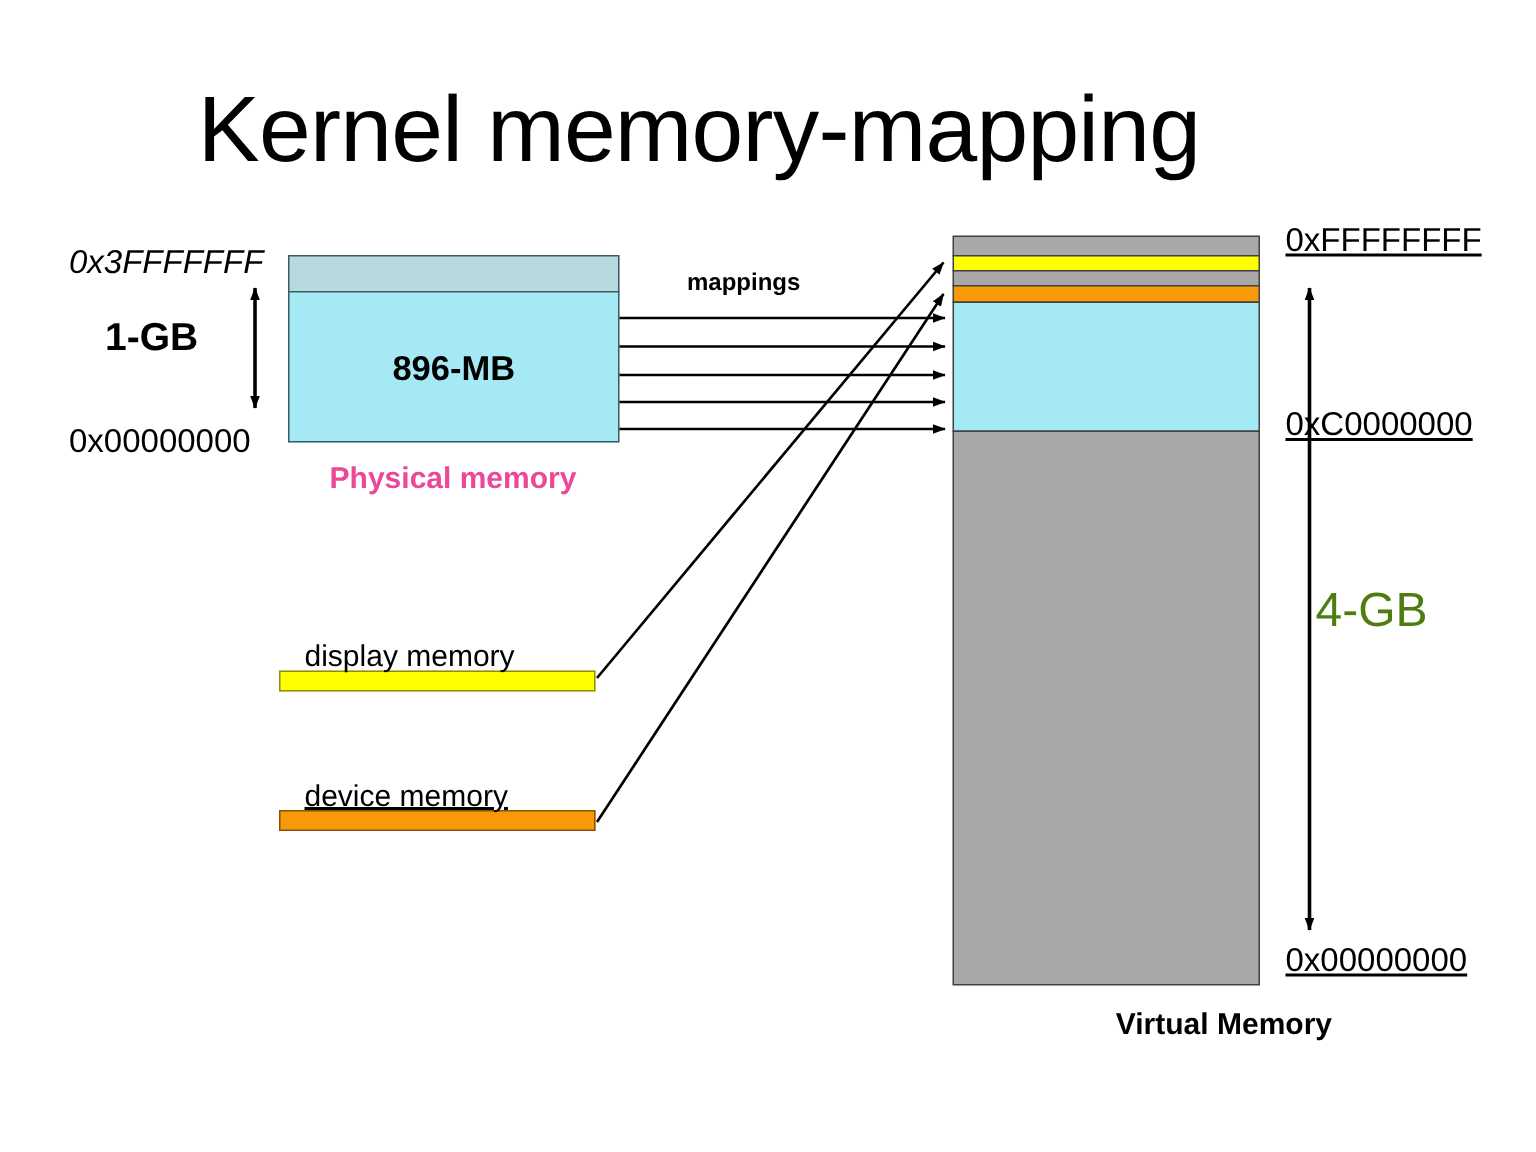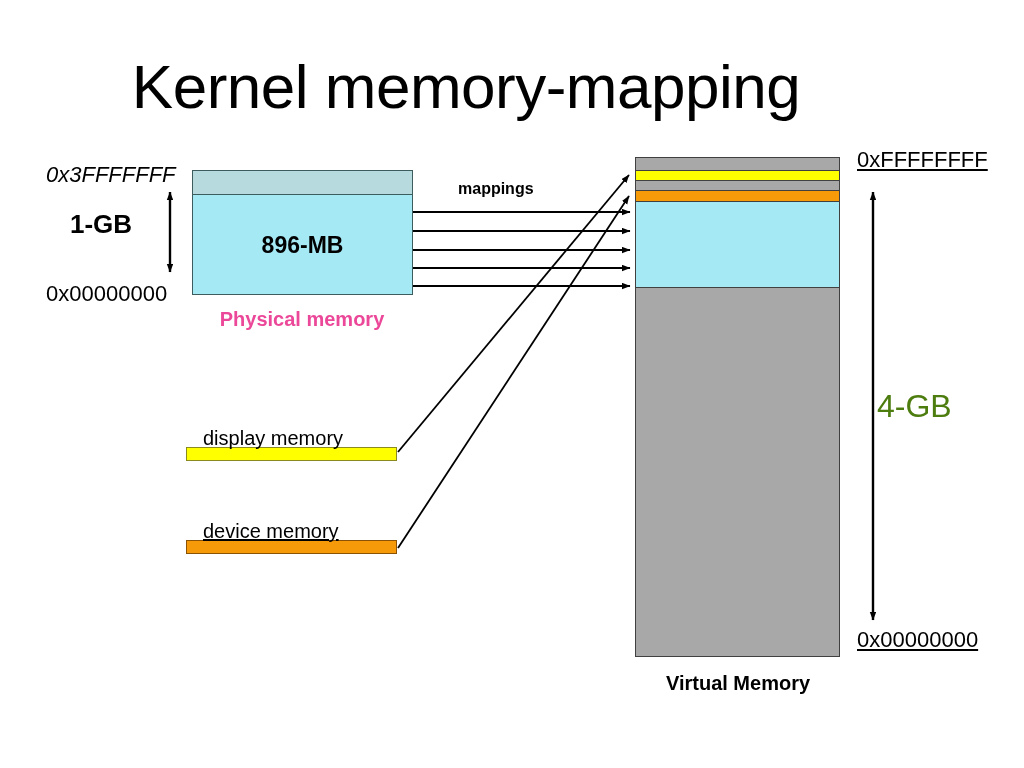--- a/index.html
+++ b/index.html
@@ -87,21 +87,21 @@
     font-size: 26px;
     font-weight: bold;
     color: #000000;
     white-space: nowrap;
   }
 
   
   #virt-caption {
     position: absolute;
     left: 588px; top: 672px; width: 300px;
-    text-align: center;
+    text-align: right;
     font-size: 20px;
     font-weight: bold;
     color: #000000;
   }
   #virt-main-label {
     position: absolute;
     left: 636px; top: 226px; width: 205px;
     text-align: center;
     font-size: 23px;
     font-weight: bold;
@@ -192,20 +192,21 @@
   <div id="phys-bottom-addr">0x00000000</div>
 
   <div id="phys-size-label">1-GB</div>
 
   <div id="virt-main-label">896-MB</div>
 
   <div id="virt-caption">Virtual Memory</div>
 
   <div class="virt-addr" id="virt-addr-top">0xFFFFFFFF</div>
 
+  <div class="virt-addr" id="virt-addr-mid">0xC0000000</div>
 
   <div class="virt-addr" id="virt-addr-bot">0x00000000</div>
 
   <div id="virt-size-label">4-GB</div>
 
   <div class="legend-bar" id="display-bar"></div>
 
   <div class="legend-label" id="display-label">display memory</div>
 
   <div class="legend-bar" id="device-bar"></div>

